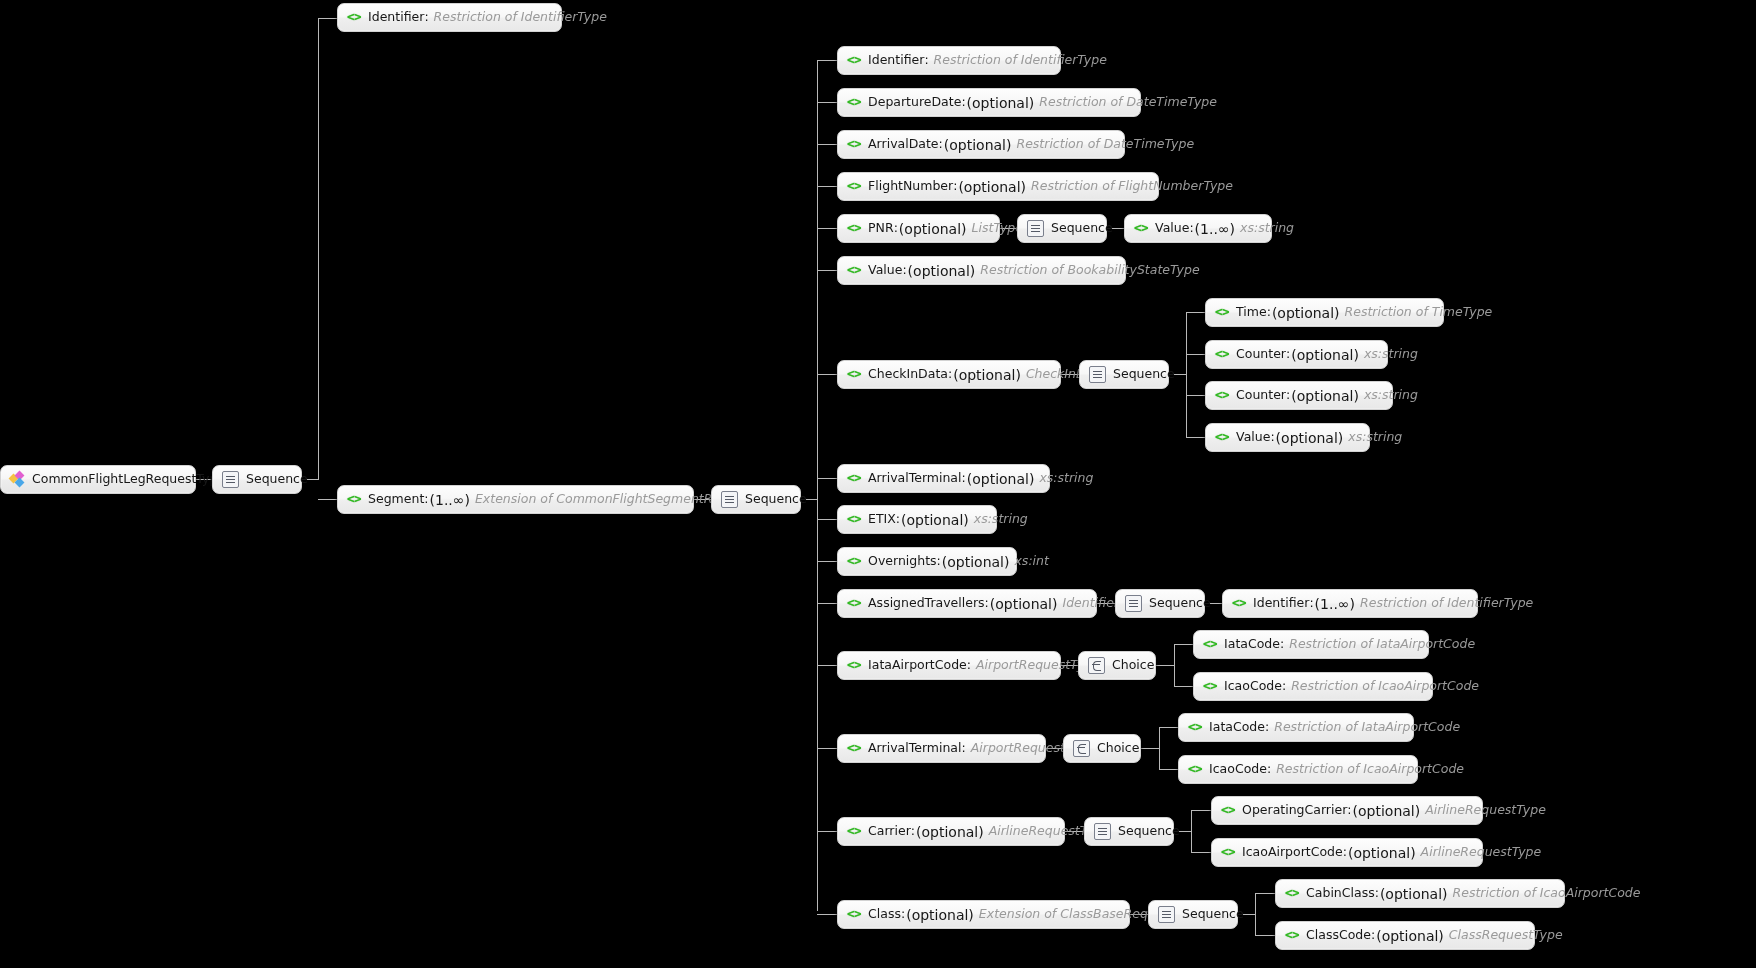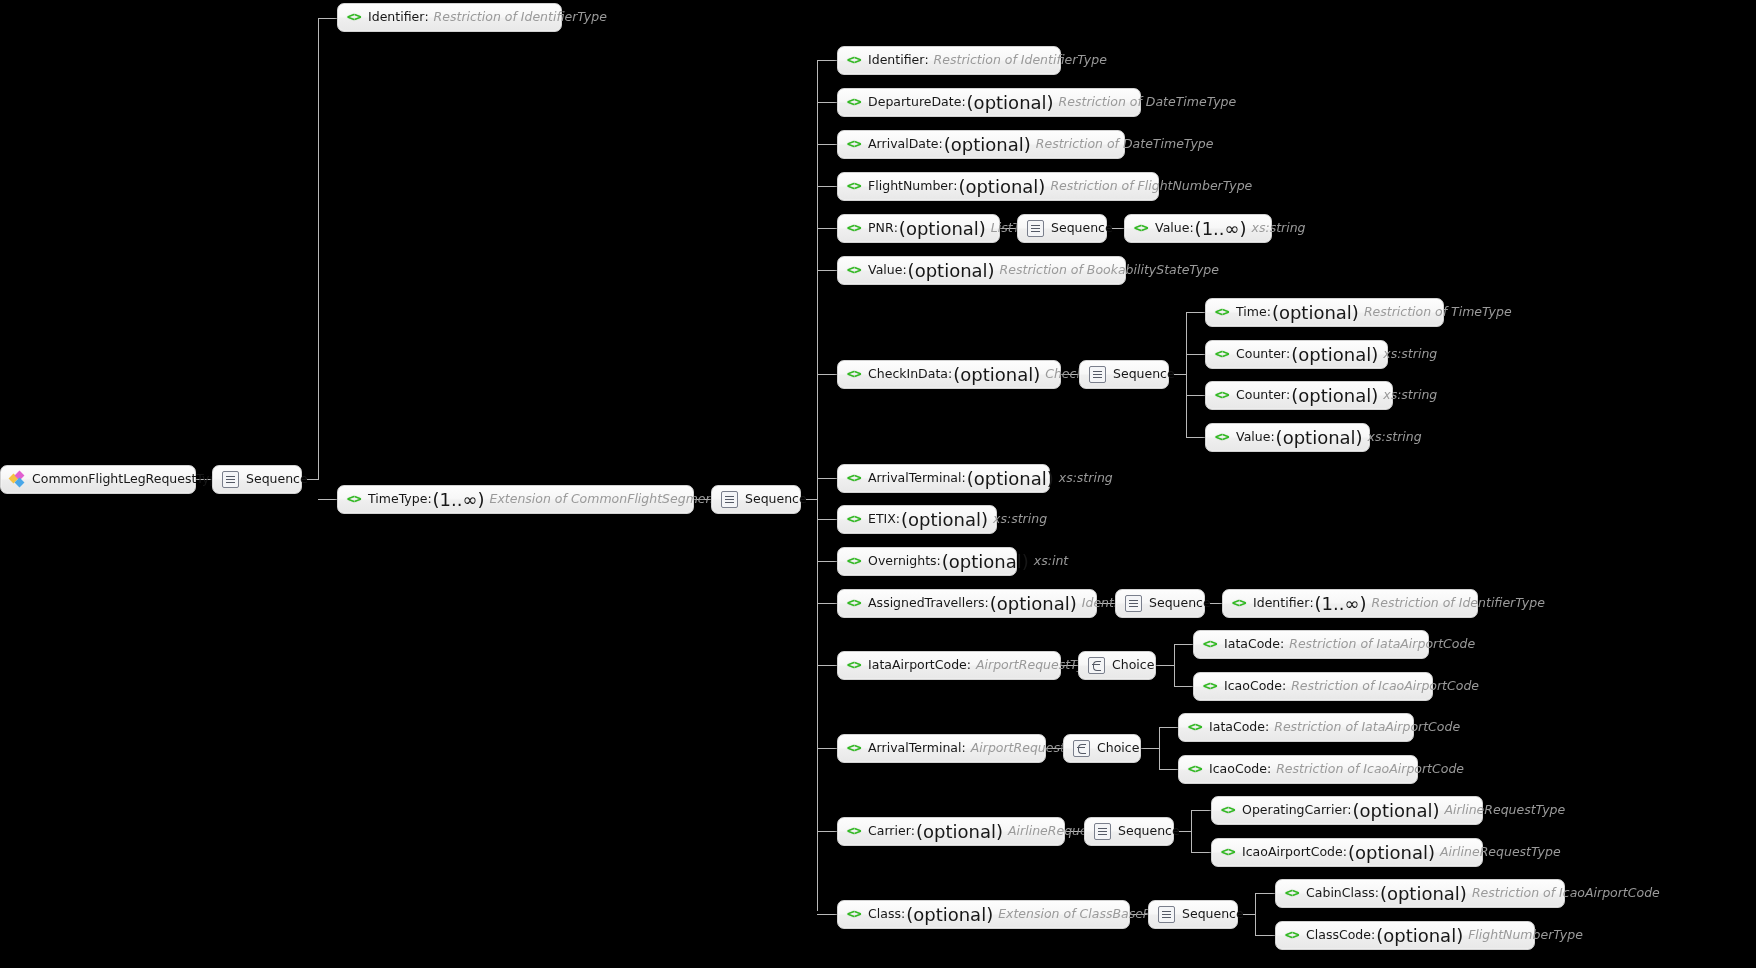--- a/index.html
+++ b/index.html
@@ -63,21 +63,21 @@
     content:"";position:absolute;left:3px;top:6px;width:8px;height:1px;background:#555a66;
   }
   
   .ico-type{position:relative;width:15px;height:15px;}
   .ico-type i{position:absolute;display:block;width:7px;height:7px;transform:rotate(45deg);}
   .ico-type i.d1{background:#f5c244;left:0px;top:3px;}
   .ico-type i.d2{background:#e15fd0;left:6px;top:0px;}
   .ico-type i.d3{background:#49a7e8;left:6px;top:7px;}
 
   .nm{color:#171717;font-size:12.5px;}
-  .occ{color:#171717;font-size:18px;margin-left:1px;}
+  .occ{color:#171717;font-size:14px;margin-left:1px;}
   .ty{color:#9a9a9a;font-style:italic;font-size:12.5px;margin-left:5px;}
   .lbl{color:#171717;font-size:12.5px;}
 </style>
 </head>
 <body>
 
 <div id="canvas">
 
   <div class="edge h" style="left:195px;top:479px;width:18px;"></div>
 
@@ -162,21 +162,21 @@
 
   <div class="node" style="left:337px;top:3px;width:225px;">
     <span class="ico ico-elem">&lt;&gt;</span>
     <span class="nm">Identifier</span>
     <span class="nm"> : </span>
     <span class="ty">Restriction of IdentifierType</span>
   </div>
 
   <div class="node" style="left:337px;top:485px;width:357px;">
     <span class="ico ico-elem">&lt;&gt;</span>
-    <span class="nm">TimeType</span>
+    <span class="nm">Segment</span>
     <span class="nm"> : </span>
     <span class="occ">(1..∞)</span>
     <span class="ty">Extension of CommonFlightSegmentRequestType</span>
   </div>
 
   <div class="node" style="left:711px;top:485px;width:90px;">
     <span class="ico ico-box seq"></span>
     <span class="lbl">Sequence</span>
   </div>
 
@@ -430,16 +430,16 @@
     <span class="nm"> : </span>
     <span class="occ">(optional)</span>
     <span class="ty">Restriction of IcaoAirportCode</span>
   </div>
 
   <div class="node" style="left:1275px;top:921px;width:260px;">
     <span class="ico ico-elem">&lt;&gt;</span>
     <span class="nm">ClassCode</span>
     <span class="nm"> : </span>
     <span class="occ">(optional)</span>
-    <span class="ty">FlightNumberType</span>
+    <span class="ty">ClassRequestType</span>
   </div>
 
 </div>
 
 </body></html>

